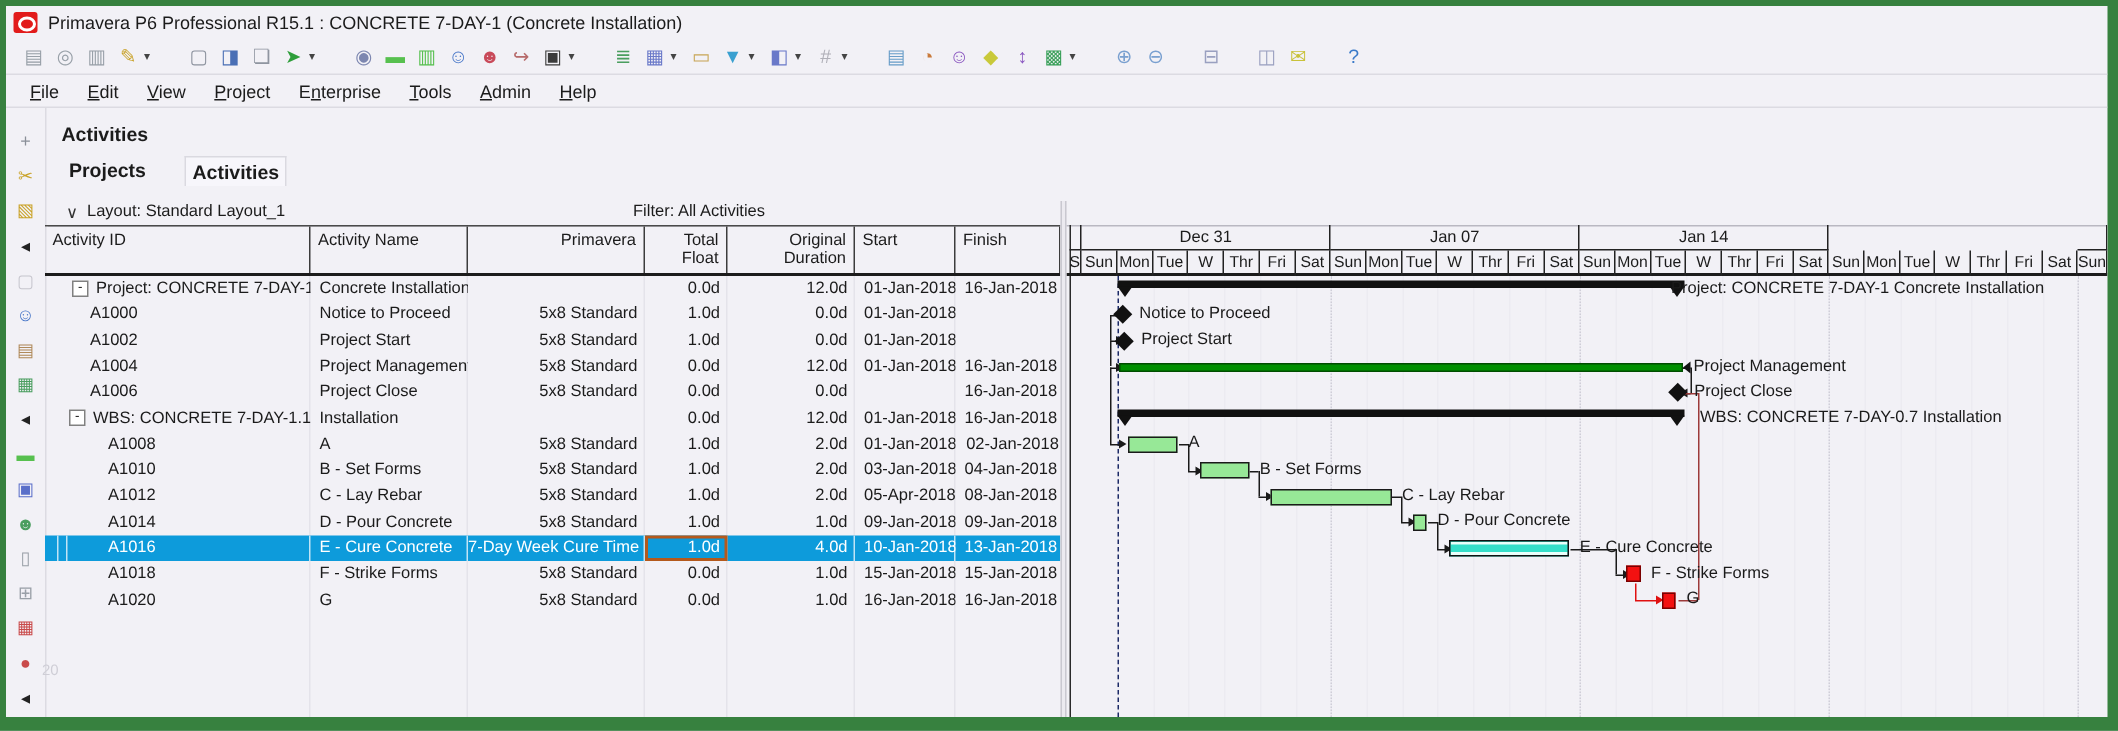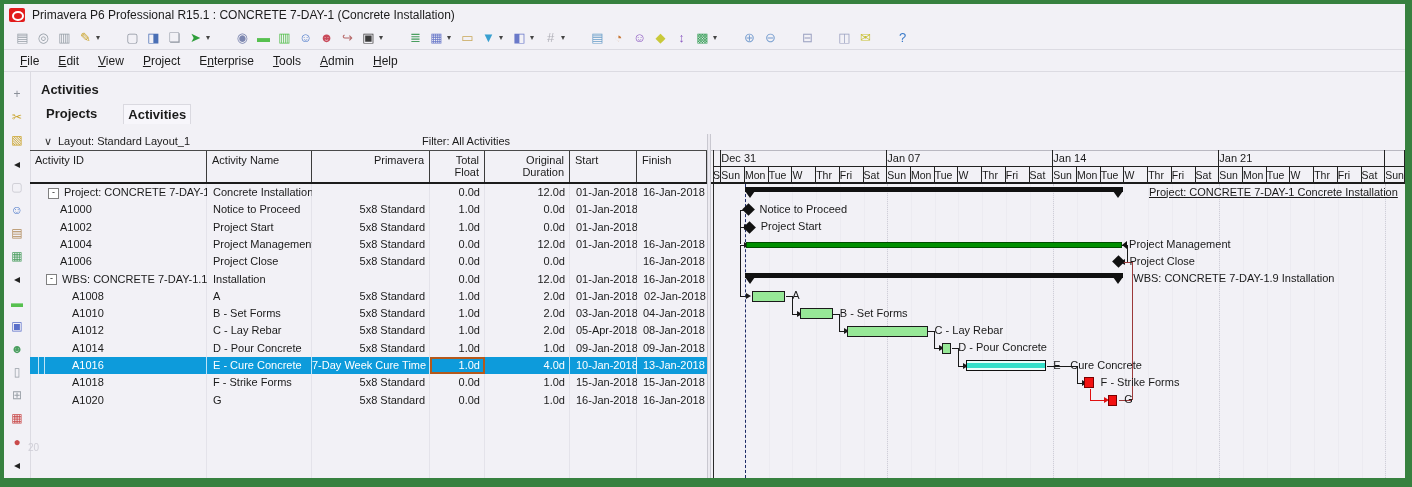--- a/index.html
+++ b/index.html
@@ -51,21 +51,21 @@
   .expbox{display:inline-block;width:9px;height:9px;border:1px solid #808080;background:#fff;color:#1b1b1b;
           font-size:9px;line-height:7px;text-align:center;vertical-align:middle;margin-right:5px;}
   .focuscell{outline:2px solid #b4591c;outline-offset:-2px;}
   .footnote{position:absolute;left:24px;top:438px;color:#cfced6;font-size:10px;}
   
   .splitter{position:absolute;left:703px;top:130px;width:4px;bottom:0;background:#eceaf0;
             border-left:1px solid #c9c8d0;border-right:1px solid #c9c8d0;box-sizing:border-box;}
   
   .chart{position:absolute;left:707px;top:146px;width:694px;bottom:0;overflow:hidden;}
   .chead{position:absolute;left:0;top:0;width:694px;height:34px;border-bottom:2px solid #1c1c1c;box-sizing:border-box;}
-  .wcell,.dcell{position:absolute;box-sizing:border-box;border-right:1px solid #222;text-align:left;
+  .wcell,.dcell{position:absolute;box-sizing:border-box;border-right:1px solid #222;text-align:center;
                 font-size:11px;overflow:hidden;white-space:nowrap;}
   .wcell{top:0;height:17px;border-bottom:1px solid #222;line-height:16px;}
   .dcell{top:17px;height:17px;line-height:16px;font-size:10.5px;}
   .cbody{position:absolute;left:0;top:34px;width:694px;bottom:0;}
   .chart-leftline{position:absolute;left:2px;top:0;bottom:0;width:1px;background:#2a2a2a;}
   .gridline{position:absolute;top:0;bottom:0;width:1px;}
   .gridline.day{background:#ecebf1;}
   .gridline.week{border-left:1px dotted #cfced8;}
   .datadate{position:absolute;top:0;bottom:0;width:0;border-left:1px dashed #1c2a66;}
   .gbar{position:absolute;box-sizing:border-box;}
@@ -331,21 +331,20 @@
 
     <div class="splitter"></div>
 
     <div class="chart">
       <div class="chead" id="chead">
           <div style="position: absolute; left: 2px; top: 0px; bottom: 0px; width: 1px; background: rgb(42, 42, 42);"></div>
           <div class="wcell" style="left: 2px; width: 8.3px;"></div>
           <div class="wcell" style="left: 10.3px; width: 165.998px;">Dec 31</div>
           <div class="wcell" style="left: 176.298px; width: 165.998px;">Jan 07</div>
           <div class="wcell" style="left: 342.296px; width: 165.998px;">Jan 14</div>
-          <div class="wcell" style="left: 508.294px; width: 165.998px;">Jan 21</div>
           <div class="wcell" style="left: 674.292px; width: 19.708px;"></div>
           <div class="dcell" style="left: 2px; width: 8.3px; text-align: right;">Sat</div>
           <div class="dcell" style="left: 10.3px; width: 23.714px;">Sun</div>
           <div class="dcell" style="left: 34.014px; width: 23.714px;">Mon</div>
           <div class="dcell" style="left: 57.728px; width: 23.714px;">Tue</div>
           <div class="dcell" style="left: 81.442px; width: 23.714px;">W</div>
           <div class="dcell" style="left: 105.156px; width: 23.714px;">Thr</div>
           <div class="dcell" style="left: 128.87px; width: 23.714px;">Fri</div>
           <div class="dcell" style="left: 152.584px; width: 23.714px;">Sat</div>
           <div class="dcell" style="left: 176.298px; width: 23.714px;">Sun</div>
@@ -442,34 +441,34 @@
           <div class="larrR" style="border-left: 5px solid rgb(26, 26, 26); left: 370.701px; top: 195.9px;"></div>
           <div class="lseg" style="left: 379.053px; top: 204.955px; width: 1px; height: 11.245px; background: rgb(224, 16, 16);"></div>
           <div class="lseg" style="left: 379.053px; top: 216.2px; width: 15.4141px; height: 1px; background: rgb(224, 16, 16);"></div>
           <div class="larrR" style="border-left: 5px solid rgb(224, 16, 16); left: 393.467px; top: 213.2px;"></div>
           <div class="lseg" style="left: 412.252px; top: 77.8px; width: 8.2999px; height: 1px; background: rgb(156, 58, 58);"></div>
           <div class="lseg" style="left: 420.552px; top: 77.8px; width: 1px; height: 138.4px; background: rgb(156, 58, 58);"></div>
           <div class="lseg" style="left: 407.51px; top: 216.2px; width: 13.0427px; height: 1px; background: rgb(156, 58, 58);"></div>
           <div class="gbar summary" style="left: 34.014px; width: 378.238px; top: 2.6px; height: 5px;"></div>
           <div class="tri" style="left: 34.014px; top: 6.6px;"></div>
           <div class="tri" style="left: 402.252px; top: 6.6px;"></div>
-          <div class="glabel" style="left: 438px; top: 1.6px; text-decoration: underline;">Project: CONCRETE 7-DAY-1  Concrete Installation</div>
+          <div class="glabel" style="left: 403px; top: 1.6px;">Project: CONCRETE 7-DAY-1  Concrete Installation</div>
           <div class="gms" style="left: 33.0711px; top: 21.4px;"></div>
           <div class="glabel" style="left: 48.5711px; top: 18.9px;">Notice to Proceed</div>
           <div class="gms" style="left: 34.2568px; top: 38.7px;"></div>
           <div class="glabel" style="left: 49.7568px; top: 36.2px;">Project Start</div>
           <div class="gbar pm" style="left: 35.1997px; width: 375.867px; top: 57.5px; height: 6px;"></div>
           <div class="pmcapR" style="left: 411.067px; top: 56.5px;"></div>
           <div class="glabel" style="left: 418.067px; top: 53.5px;">Project Management</div>
           <div class="gms" style="left: 403.01px; top: 73.3px;"></div>
           <div class="glabel" style="left: 418.51px; top: 70.8px;">Project Close</div>
           <div class="gbar summary" style="left: 34.014px; width: 378.238px; top: 89.1px; height: 5px;"></div>
           <div class="tri" style="left: 34.014px; top: 93.1px;"></div>
           <div class="tri" style="left: 402.252px; top: 93.1px;"></div>
-          <div class="glabel" style="left: 422.252px; top: 88.1px;">WBS: CONCRETE 7-DAY-1.9  Installation</div>
+          <div class="glabel" style="left: 422.252px; top: 88.1px;">WBS: CONCRETE 7-DAY-0.7  Installation</div>
           <div class="gbar task" style="left: 41.1282px; width: 33.1996px; top: 106.9px; height: 11px;"></div>
           <div class="glabel" style="left: 81.3278px; top: 105.4px;">A</div>
           <div class="gbar task" style="left: 88.5562px; width: 33.1996px; top: 124.2px; height: 11px;"></div>
           <div class="glabel" style="left: 128.756px; top: 122.7px;">B - Set Forms</div>
           <div class="gbar task" style="left: 135.984px; width: 80.6276px; top: 141.5px; height: 11px;"></div>
           <div class="glabel" style="left: 223.612px; top: 140px;">C - Lay Rebar</div>
           <div class="gbar task" style="left: 230.84px; width: 9.4856px; top: 158.8px; height: 11px;"></div>
           <div class="glabel" style="left: 247.326px; top: 157.3px;">D - Pour Concrete</div>
           <div class="gbar selected" style="left: 254.554px; width: 80.6276px; top: 176.1px; height: 11px;"></div>
           <div class="glabel" style="left: 342.182px; top: 174.6px;">E - Cure Concrete</div>

